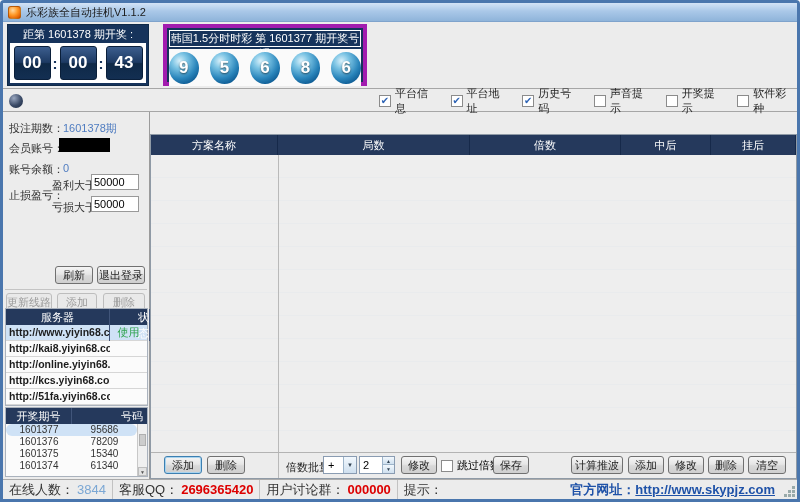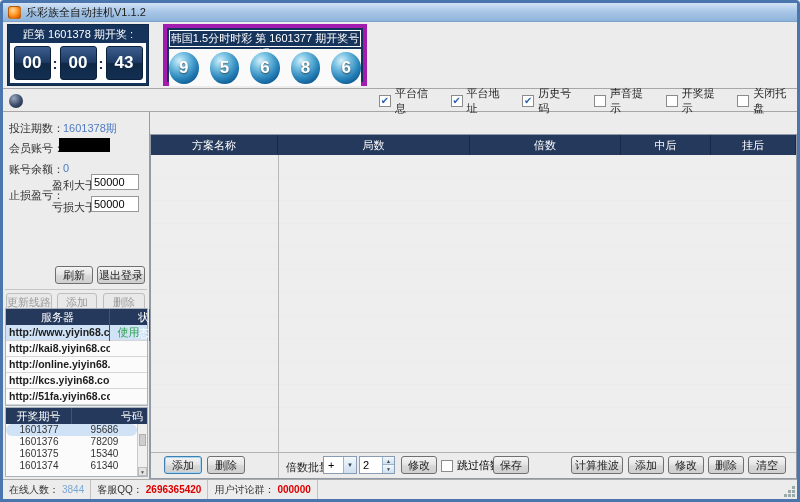--- a/index.html
+++ b/index.html
@@ -76,21 +76,21 @@
   .dropdown { position:absolute; left:172px; top:3px; width:34px; height:18px; background:#fff; border:1px solid #8a9cb2; font-size:11px; cursor:pointer; }
   .dropdown .dtext { position:absolute; left:4px; top:2px; }
   .dropdown .darrow { position:absolute; right:0; top:0; width:13px; height:16px; background:linear-gradient(180deg,#f2f8fd,#cfe0ef); border-left:1px solid #9db4c9; font-size:6px; color:#345; text-align:center; line-height:16px; }
   .spinner { position:absolute; left:208px; top:3px; width:36px; height:18px; background:#fff; border:1px solid #8a9cb2; }
   .spinner input { position:absolute; left:0; top:0; width:23px; height:16px; border:none; font-size:11px; padding-left:3px; font-family:inherit; }
   .spin-btns { position:absolute; right:0; top:0; width:12px; height:16px; border-left:1px solid #9db4c9; }
   .spin-btns div { height:8px; font-size:5px; color:#345; text-align:center; line-height:8px; background:linear-gradient(180deg,#f2f8fd,#cfe0ef); }
   .spin-btns div:first-child { border-bottom:1px solid #9db4c9; }
   .ctrl-check { position:absolute; left:290px; top:5px; display:flex; align-items:center; gap:4px; font-size:11px; }
   
-  .statusbar { position:absolute; left:0; top:457px; width:794px; height:20px; border-top:1px solid #ababab; display:flex; align-items:center; font-size:10px; color:#333; }
+  .statusbar { position:absolute; left:0; top:457px; width:794px; height:20px; border-top:1px solid #ababab; display:flex; align-items:center; font-size:13px; color:#333; }
   .statusbar .seg { display:flex; align-items:center; padding:0 6px; height:20px; border-right:1px solid #c2c2c2; }
   .statusbar .seg.last { border-right:none; flex:1; }
   .v-blue { color:#7ba7d4; margin-left:3px; }
   .v-red { color:#dd0000; font-weight:bold; margin-left:3px; }
   .site { margin-left:auto; padding-right:16px; color:#1f52a8; font-weight:bold; }
   .site a { color:#1f52a8; text-decoration:underline; }
   .grip { position:absolute; right:2px; bottom:2px; width:3px; height:3px; background:#9aa; box-shadow:-4px 0 #9aa, 0 -4px #9aa, -4px -4px #9aa, -8px 0 #9aa, 0 -8px #9aa; }
 </style>
 </head>
 <body>
@@ -144,21 +144,21 @@
         <div class="check">
             <span class="cbox"></span>
             <span class="lbl">声音提示</span>
           </div>
         <div class="check">
             <span class="cbox"></span>
             <span class="lbl">开奖提示</span>
           </div>
         <div class="check">
             <span class="cbox"></span>
-            <span class="lbl">关闭托盘</span>
+            <span class="lbl">软件彩种</span>
           </div>
       </div>
     </div>
 
     <div class="sidebar">
       <div class="sb-label" style="left:6px; top:9px;">投注期数：</div>
       <div class="sb-val" style="left:60px; top:9px;">1601378期</div>
       <div class="sb-label" style="left:6px; top:29px;">会员账号：</div>
       <div class="black-box"></div>
       <div class="sb-label" style="left:6px; top:50px;">账号余额：</div>
@@ -286,17 +286,23 @@
         <span class="v-blue">3844</span>
       </div>
       <div class="seg">
         <span>客服QQ：</span>
         <span class="v-red">2696365420</span>
       </div>
       <div class="seg">
         <span>用户讨论群：</span>
         <span class="v-red">000000</span>
       </div>
+      <div class="seg last">
+        <span>提示：</span>
+        <span class="site">
+          <span>官方网址：</span><a href="#">http://www.skypjz.com</a>
+        </span>
+      </div>
       <div class="grip"></div>
     </div>
 
   </div>
 </div>
 
 </body></html>

